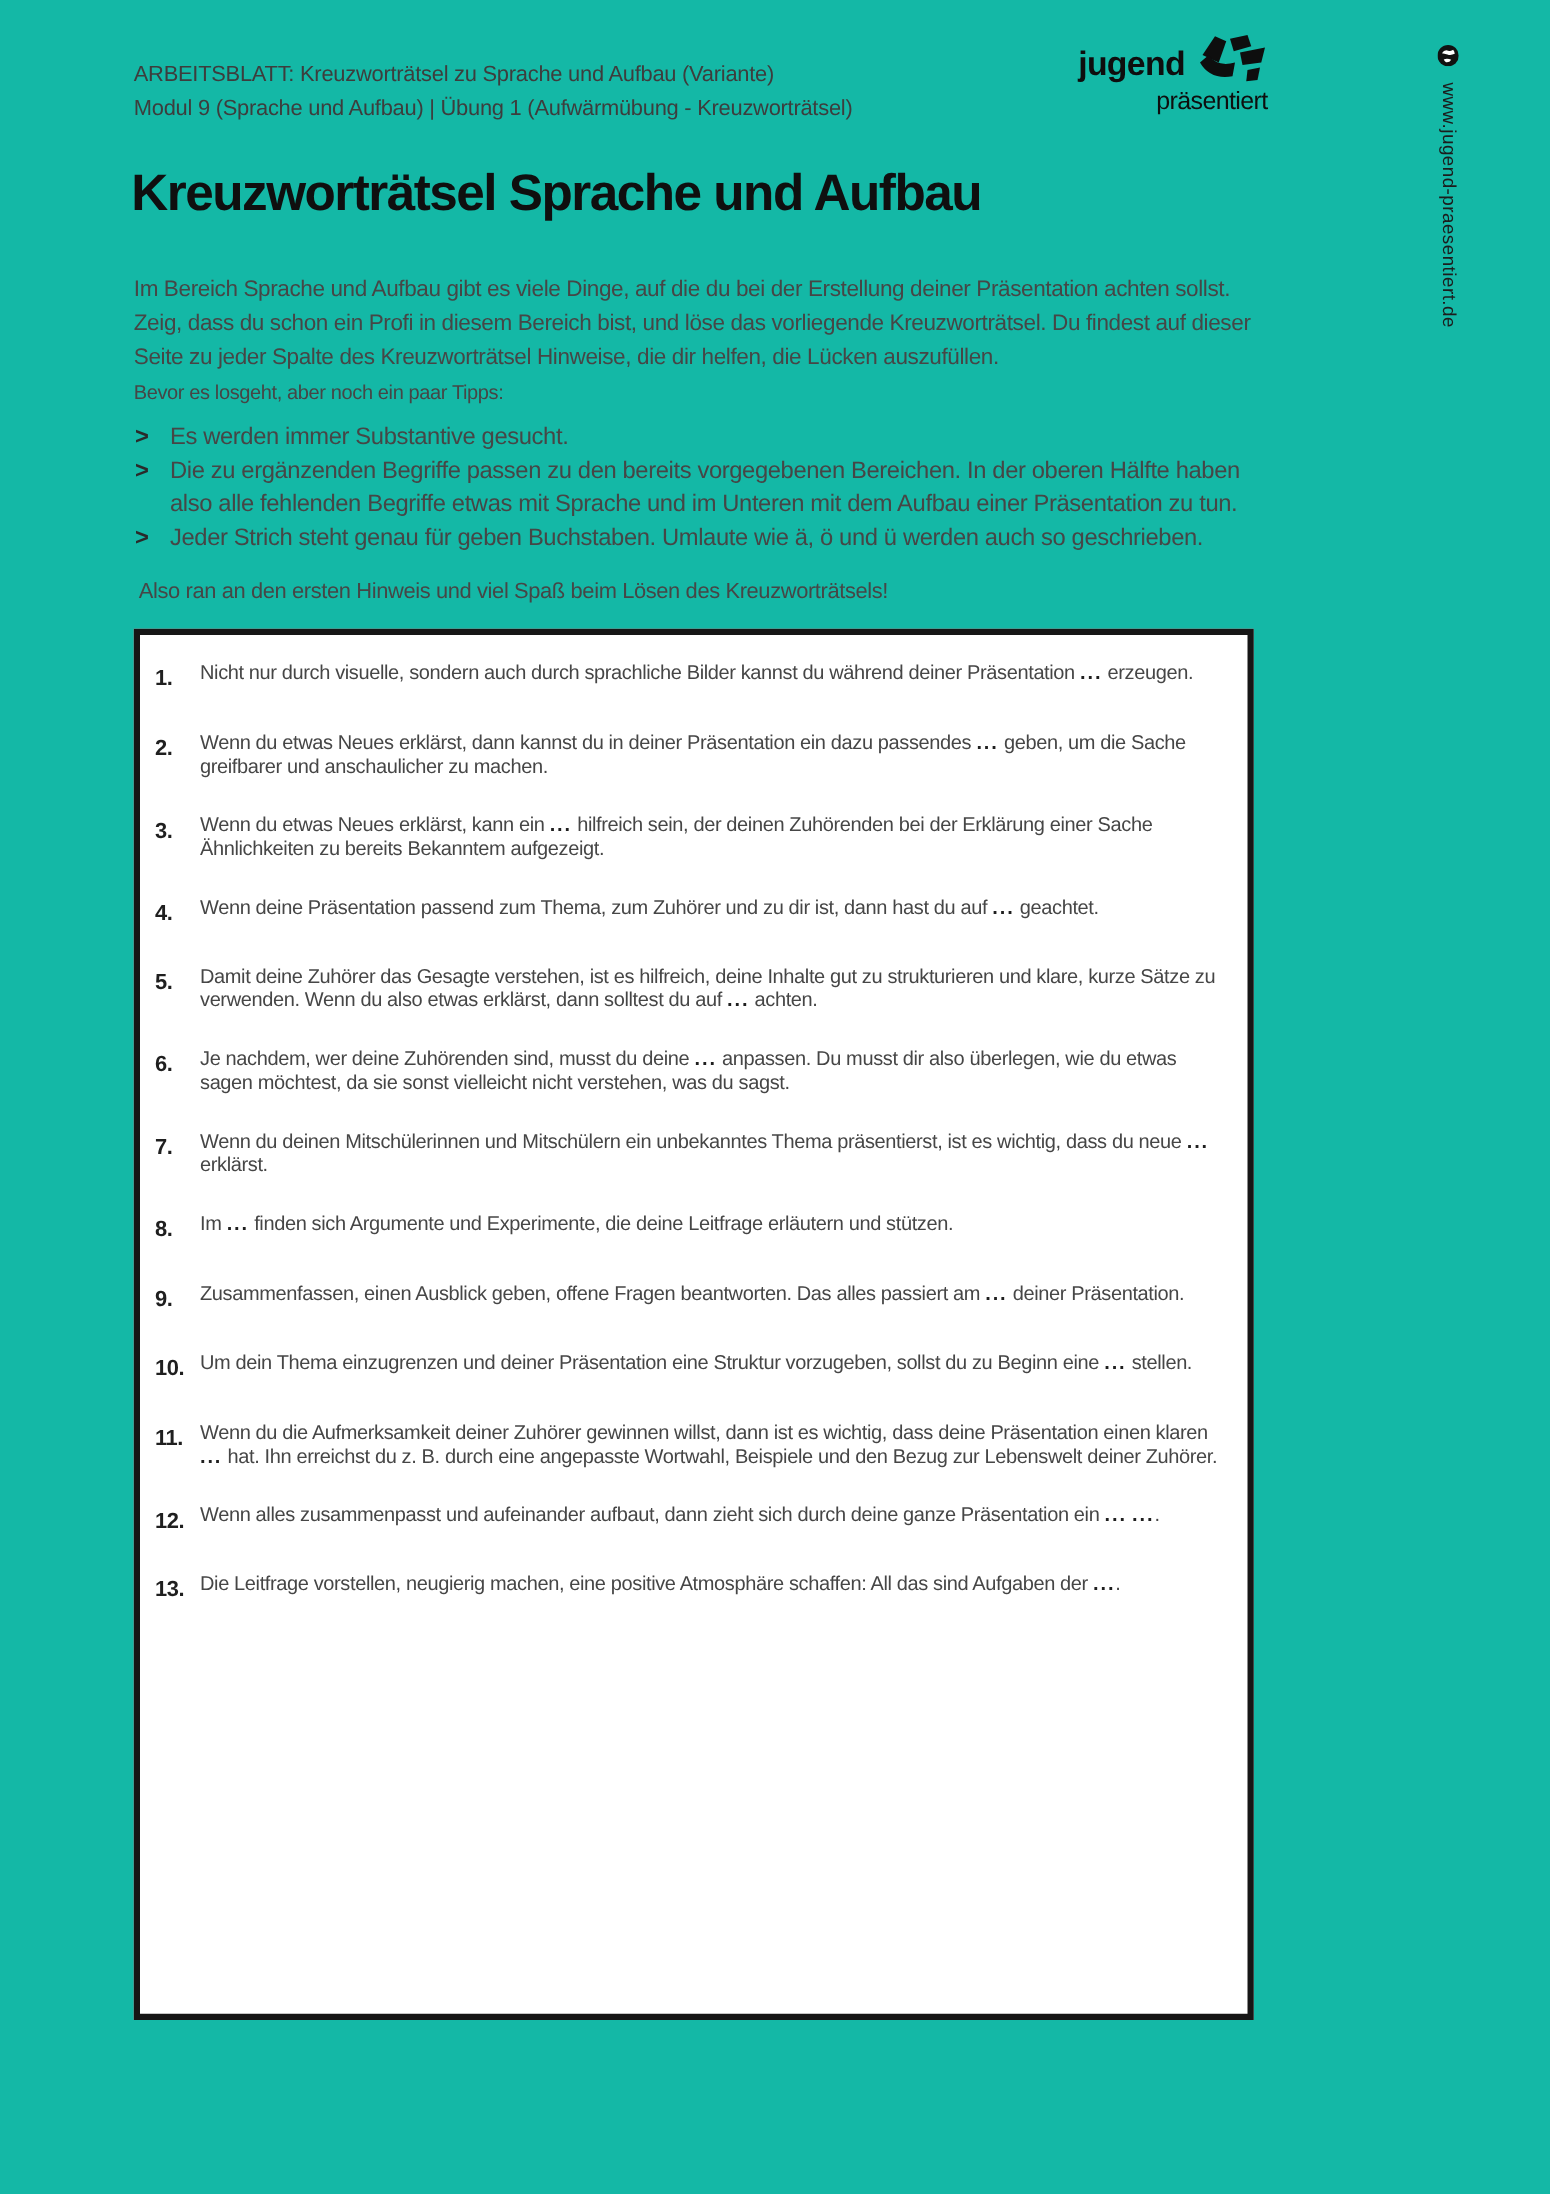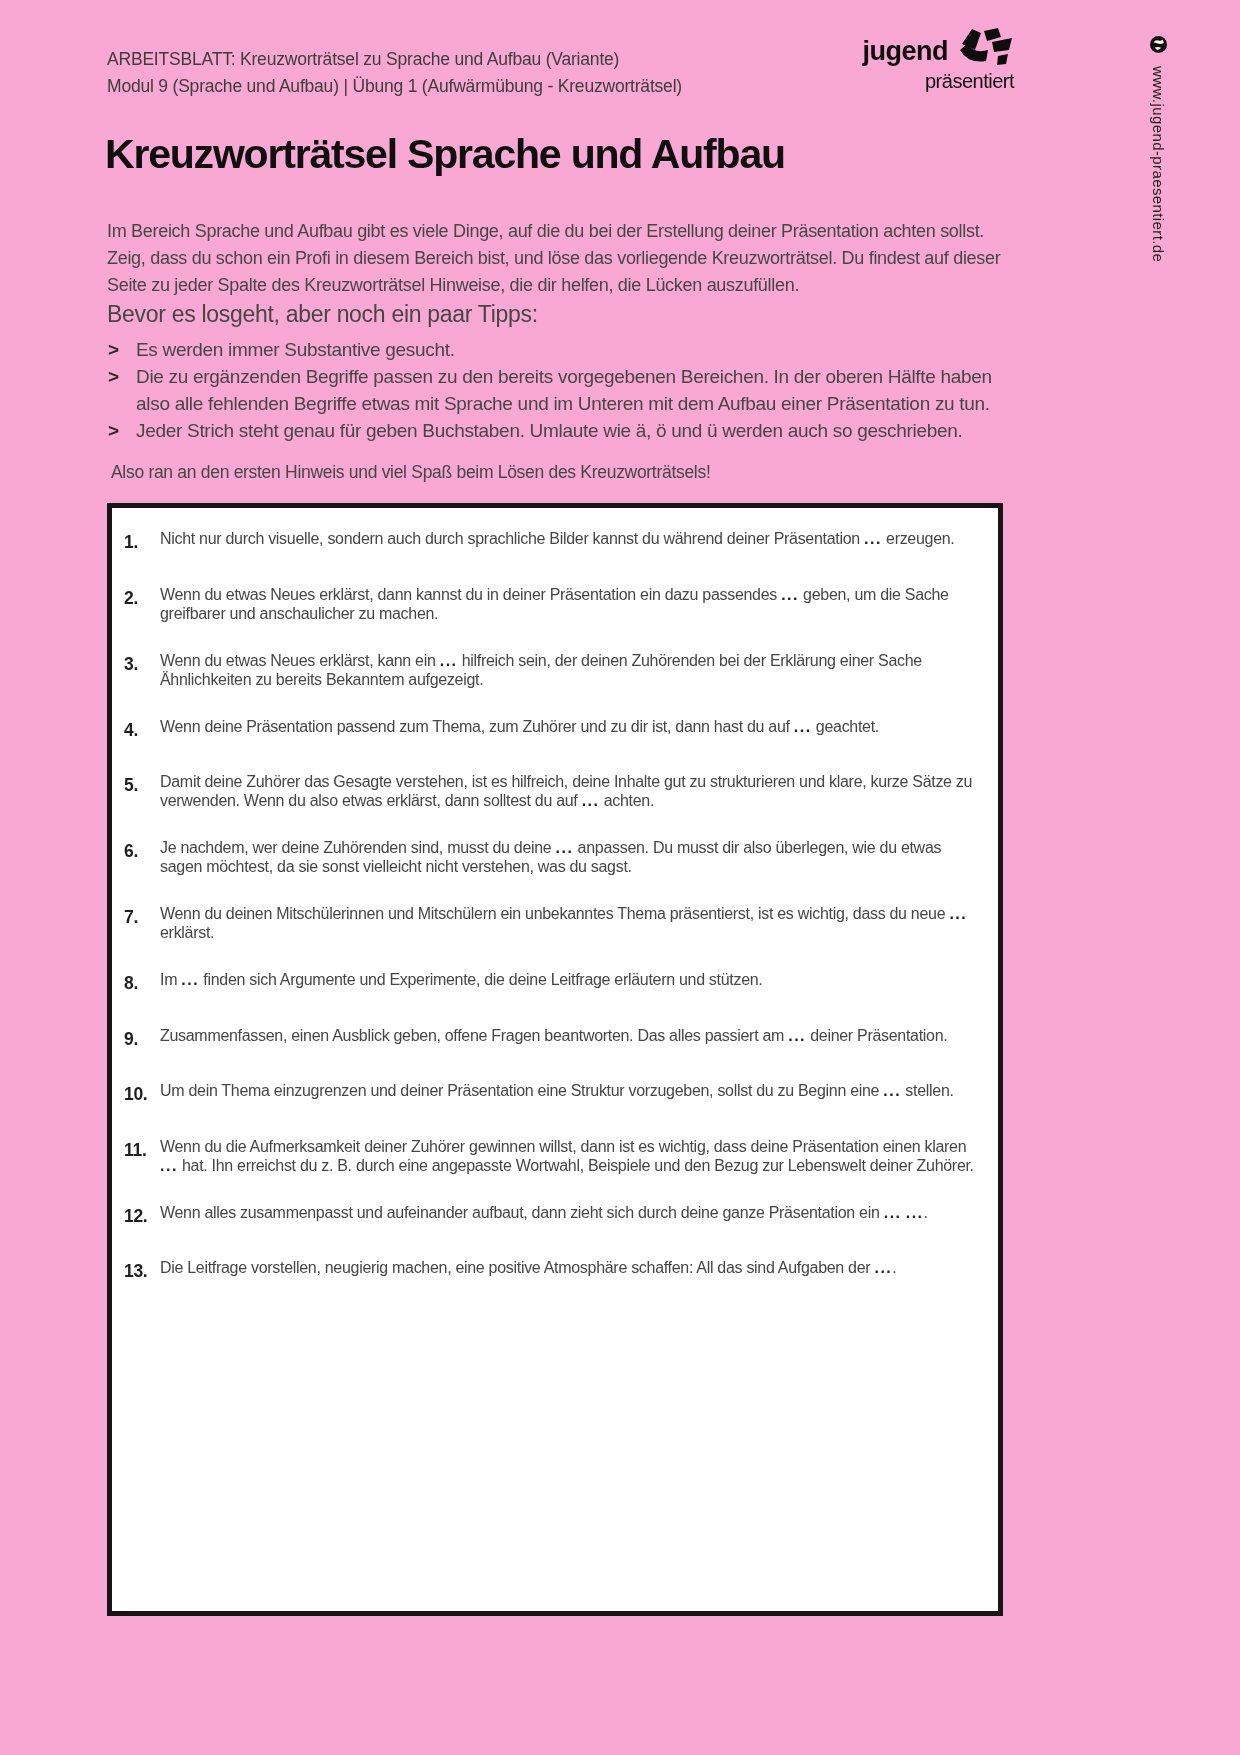--- a/index.html
+++ b/index.html
@@ -1,19 +1,19 @@
 <!DOCTYPE html>
 <html lang="de"><head>
 <meta charset="utf-8">
 <style>
   html,body { margin:0; padding:0; background:#ffffff; }
   .page {
     position:relative;
     width:1240px; height:1755px;
-    background:#f9a8d4;
+    background:#14b8a6;
     font-family:"Liberation Sans", sans-serif;
     color:#454545;
     overflow:hidden;
   }
   
   .header-meta {
     position:absolute; left:107px; top:46px;
     font-size:17.5px; line-height:27px; color:#3d3d3d;
     letter-spacing:-0.2px;
   }
@@ -39,21 +39,21 @@
     position:absolute; left:105px; top:131px; margin:0;
     font-size:41px; font-weight:700; letter-spacing:-1.2px; color:#0f0f0f;
   }
   
   .intro {
     position:absolute; left:107px; top:218px; margin:0; width:902px;
     font-size:18px; line-height:27px; letter-spacing:-0.3px; color:#464646;
   }
   .tips-heading {
     position:absolute; left:107px; top:301px; margin:0;
-    font-size:23px; line-height:27px; letter-spacing:-0.3px; color:#464646;text-align:center;
+    font-size:16px; line-height:27px; letter-spacing:-0.3px; color:#464646;text-align:center;
   }
   .tips-list {
     position:absolute; left:107px; top:336px; margin:0; padding:0; width:905px;
     list-style:none;
     font-size:19px; line-height:27px; letter-spacing:-0.3px; color:#464646;
   }
   .tips-list li { position:relative; padding-left:29px; }
   .tips-list li::before {
     content:">"; position:absolute; left:1px; top:0;
     font-weight:800; color:#2a2a2a;

